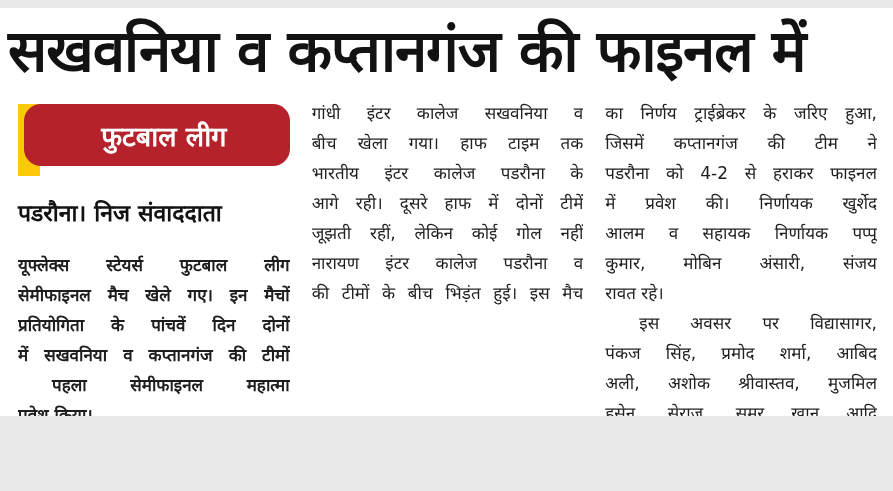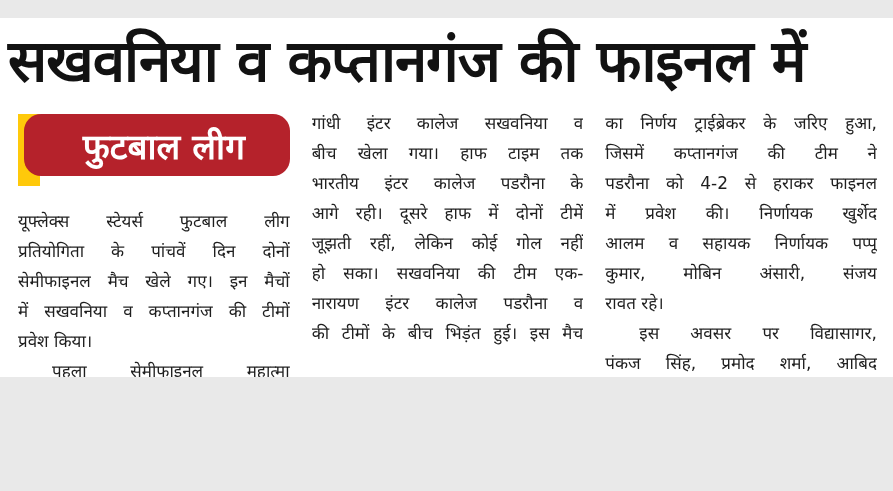--- a/index.html
+++ b/index.html
@@ -9,25 +9,25 @@
     --badge-accent: #ffc90a;
     --badge-text: #ffffff;
     --page-background: #ffffff;
   }
   * { margin: 0; padding: 0; box-sizing: border-box; }
   html, body { background: #e9e9e9; }
   body { font-family: "DejaVu Sans", "Liberation Sans", sans-serif; }
 
   .page {
     width: 893px;
-    height: 359px;
+    height: 408px;
     background: var(--page-background);
     position: relative;
     overflow: hidden;
-    margin: 18px auto;
+    margin: 8px auto;
   }
 
   .headline {
     padding: 6px 10px 0 8px;
     font-size: 58px;
     line-height: 1.28;
     font-weight: 700;
     letter-spacing: -1px;
     color: var(--headline-text);
     white-space: nowrap;
@@ -58,40 +58,40 @@
     left: 6px; top: 2px; right: 0;
     height: 62px;
     background: var(--badge-background);
     border-radius: 17px;
     display: flex;
     align-items: center;
     justify-content: center;
   }
   .badge-label {
     color: var(--badge-text);
-    font-size: 35px;
+    font-size: 27px;
     font-weight: 700;
     padding-left: 14px;
     white-space: nowrap;
   }
 
   .byline {
     font-size: 23px;
     font-weight: 700;
     color: var(--headline-text);
     margin-bottom: 22px;
     white-space: nowrap;
   }
 
   .body-lines {
     font-size: 17px;
     line-height: 30px;
     color: var(--body-text);
   }
-  .col-1 .body-lines { margin-top: 4px; }
+  .col-1 .body-lines { margin-top: 4px; font-weight: bold; }
 
   .tline {
     text-align: justify;
     text-align-last: justify;
     white-space: nowrap; 
     overflow: hidden;
   }
   .tline.endline { text-align-last: left; }
   .tline.indent { text-indent: 34px; }
 </style>
@@ -104,38 +104,38 @@
 
   <div class="columns">
 
     <div class="col col-1">
       <div class="badge-wrap">
         <div class="badge-accent"></div>
         <div class="badge-box">
           <span class="badge-label">फुटबाल लीग</span>
         </div>
       </div>
+      <div class="byline">पडरौना। निज संवाददाता</div>
       <div class="body-lines">
           <div class="tline">यूफ्लेक्स स्टेयर्स फुटबाल लीग</div>
+          <div class="tline">सेमीफाइनल मैच खेले गए। इन मैचों</div>
           <div class="tline">प्रतियोगिता के पांचवें दिन दोनों</div>
-          <div class="tline">सेमीफाइनल मैच खेले गए। इन मैचों</div>
           <div class="tline">में सखवनिया व कप्तानगंज की टीमों</div>
+          <div class="tline indent">पहला सेमीफाइनल महात्मा</div>
           <div class="tline endline">प्रवेश किया।</div>
-          <div class="tline indent">पहला सेमीफाइनल महात्मा</div>
         </div>
     </div>
 
     <div class="col col-2">
       <div class="body-lines">
           <div class="tline">गांधी इंटर कालेज सखवनिया व</div>
           <div class="tline">बीच खेला गया। हाफ टाइम तक</div>
           <div class="tline">भारतीय इंटर कालेज पडरौना के</div>
           <div class="tline">आगे रही। दूसरे हाफ में दोनों टीमें</div>
           <div class="tline">जूझती रहीं, लेकिन कोई गोल नहीं</div>
-          <div class="tline">हो सका। सखवनिया की टीम एक-</div>
           <div class="tline">नारायण इंटर कालेज पडरौना व</div>
           <div class="tline">की टीमों के बीच भिड़ंत हुई। इस मैच</div>
         </div>
     </div>
 
     <div class="col col-3">
       <div class="body-lines">
           <div class="tline">का निर्णय ट्राईब्रेकर के जरिए हुआ,</div>
           <div class="tline">जिसमें कप्तानगंज की टीम ने</div>
           <div class="tline">पडरौना को 4-2 से हराकर फाइनल</div>

